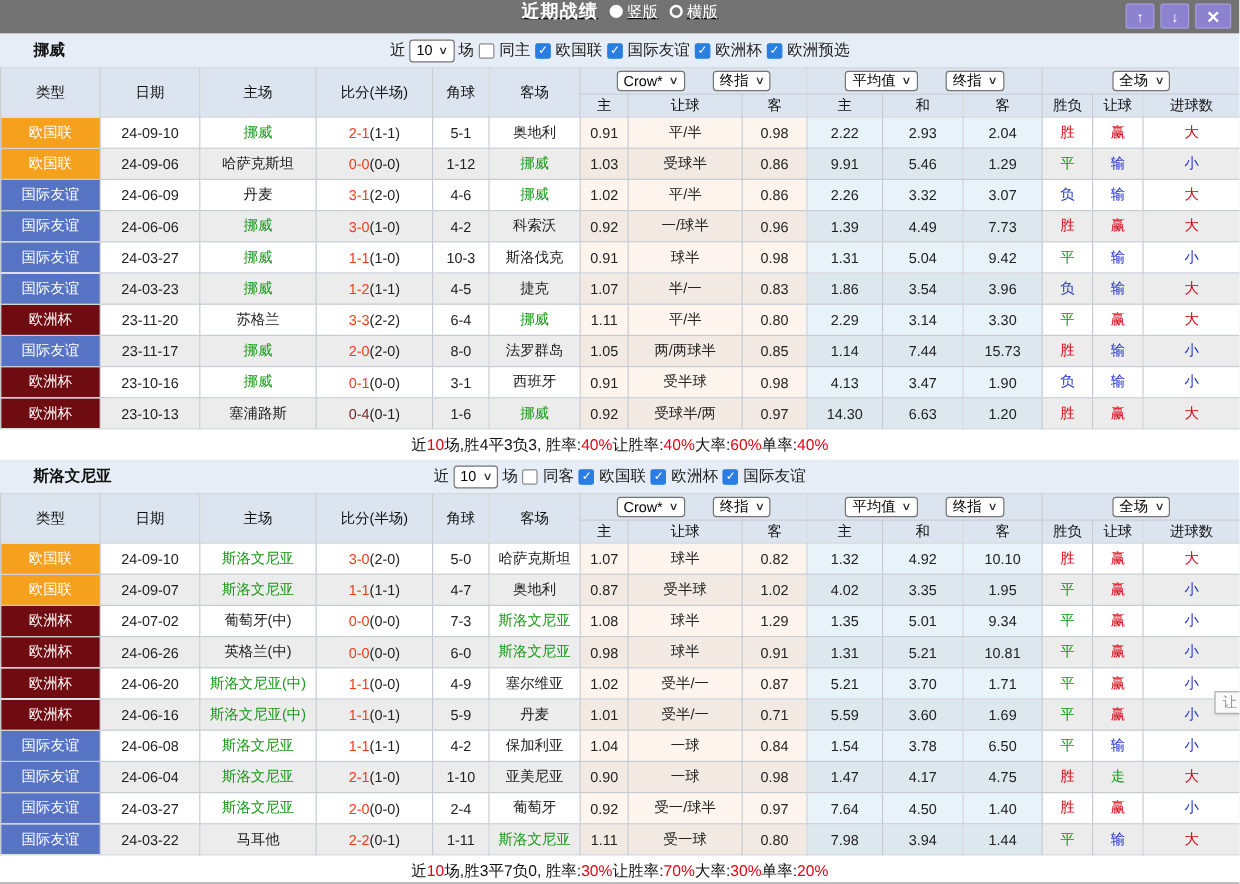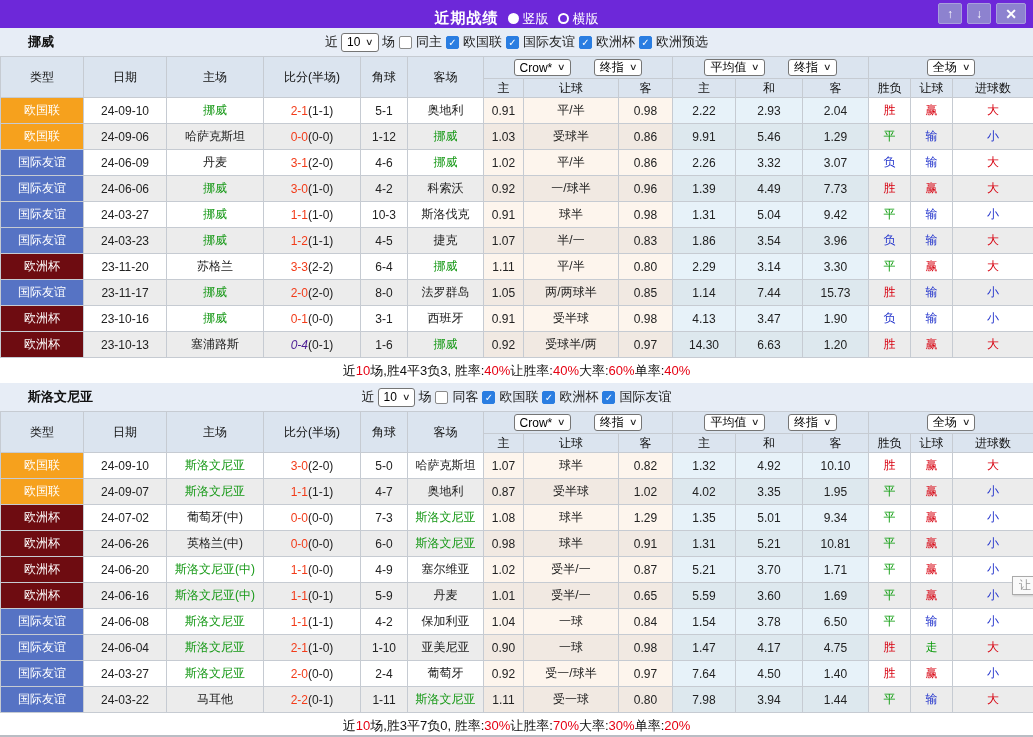--- a/index.html
+++ b/index.html
@@ -2,21 +2,21 @@
 <html><head>
 <meta charset="utf-8">
 <style>
   html,body{margin:0;padding:0;background:#fff;}
   .app{
     width:1033px;height:737px;position:relative;overflow:hidden;background:#fff;
     font-family:"Liberation Sans","DejaVu Sans",sans-serif;
     border-bottom:2px solid #b9bdc4;box-sizing:border-box;
   }
   
-  .titlebar{height:28px;background:#6d28d9;display:flex;align-items:flex-end;position:relative;}
+  .titlebar{height:28px;background:#737373;display:flex;align-items:flex-start;position:relative;text-decoration:underline;}
   .title-group{flex:1;display:flex;justify-content:center;align-items:center;gap:9px;color:#fff;}
   .title{font-weight:bold;font-size:15px;letter-spacing:1px;}
   .radio-opt{display:flex;align-items:center;gap:4px;font-size:13px;color:#fff;cursor:default;}
   .radio-dot{width:11px;height:11px;border-radius:50%;background:#fff;display:inline-block;}
   .radio-ring{width:7px;height:7px;border-radius:50%;border:2px solid #fff;display:inline-block;background:transparent;}
   .win-buttons{position:absolute;right:7px;top:3px;display:flex;gap:5px;}
   .win-btn{width:24px;height:21px;background:#8d82cf;border:1px solid #a89fdd;color:#fff;
     font-size:12px;font-weight:bold;display:flex;align-items:center;justify-content:center;
     border-radius:2px;padding:0;cursor:pointer;line-height:1;}
   .win-btn.close{width:30px;font-size:14px;}
@@ -324,21 +324,21 @@
             <td class="c-avg">3.47</td>
             <td class="c-avg">1.90</td>
             <td style="color: rgb(34, 51, 204);">负</td>
             <td style="color: rgb(34, 51, 204);">输</td>
             <td style="color: rgb(34, 51, 204);">小</td>
           </tr>
           <tr>
             <td class="c-type" style="background: rgb(110, 12, 17);">欧洲杯</td>
             <td>23-10-13</td>
             <td>塞浦路斯</td>
-            <td><span style="color: #4c1d95; font-style: italic;">0-4</span><span class="score-half">(0-1)</span></td>
+            <td><span style="color: #7f1d1d;">0-4</span><span class="score-half">(0-1)</span></td>
             <td>1-6</td>
             <td style="color: rgb(23, 153, 23);">挪威</td>
             <td class="c-odds">0.92</td>
             <td class="c-odds">受球半/两</td>
             <td class="c-odds">0.97</td>
             <td class="c-avg">14.30</td>
             <td class="c-avg">6.63</td>
             <td class="c-avg">1.20</td>
             <td style="color: rgb(215, 0, 15);">胜</td>
             <td style="color: rgb(215, 0, 15);">赢</td>
@@ -536,21 +536,21 @@
           </tr>
           <tr>
             <td class="c-type" style="background: rgb(110, 12, 17);">欧洲杯</td>
             <td>24-06-16</td>
             <td style="color: rgb(23, 153, 23);">斯洛文尼亚(中)</td>
             <td><span style="color: rgb(242, 59, 25);">1-1</span><span class="score-half">(0-1)</span></td>
             <td>5-9</td>
             <td>丹麦</td>
             <td class="c-odds">1.01</td>
             <td class="c-odds">受半/一</td>
-            <td class="c-odds">0.65</td>
+            <td class="c-odds">0.71</td>
             <td class="c-avg">5.59</td>
             <td class="c-avg">3.60</td>
             <td class="c-avg">1.69</td>
             <td style="color: rgb(11, 155, 11);">平</td>
             <td style="color: rgb(215, 0, 15);">赢</td>
             <td style="color: rgb(34, 51, 204);">小</td>
           </tr>
           <tr>
             <td class="c-type" style="background: rgb(86, 115, 196);">国际友谊</td>
             <td>24-06-08</td>

